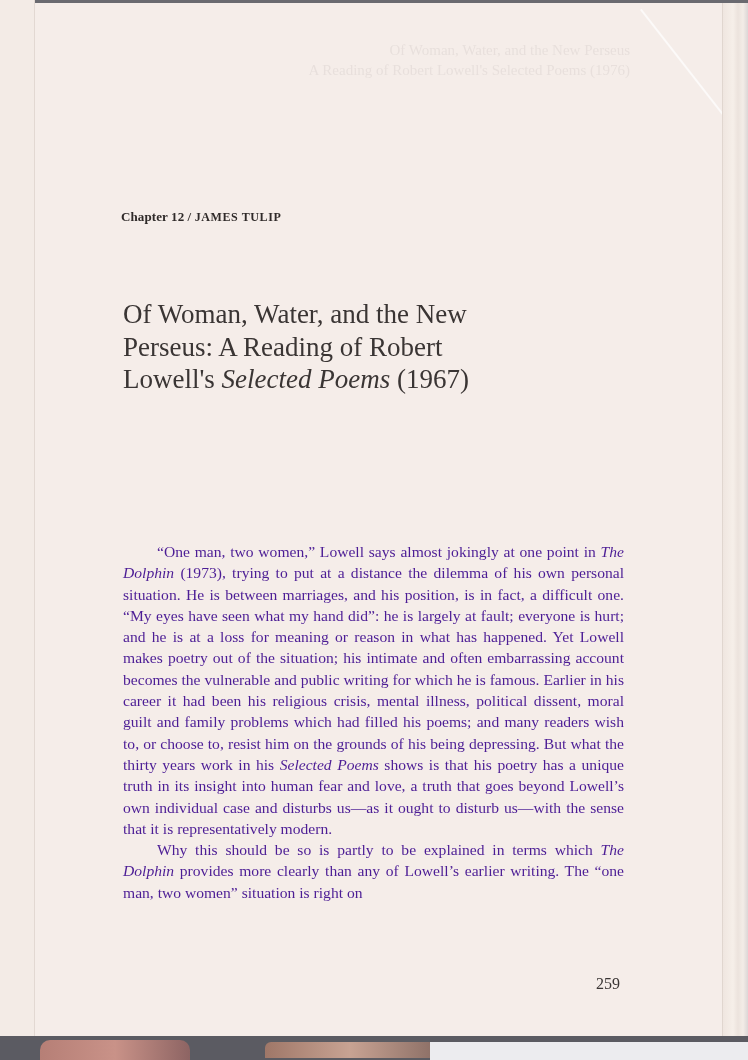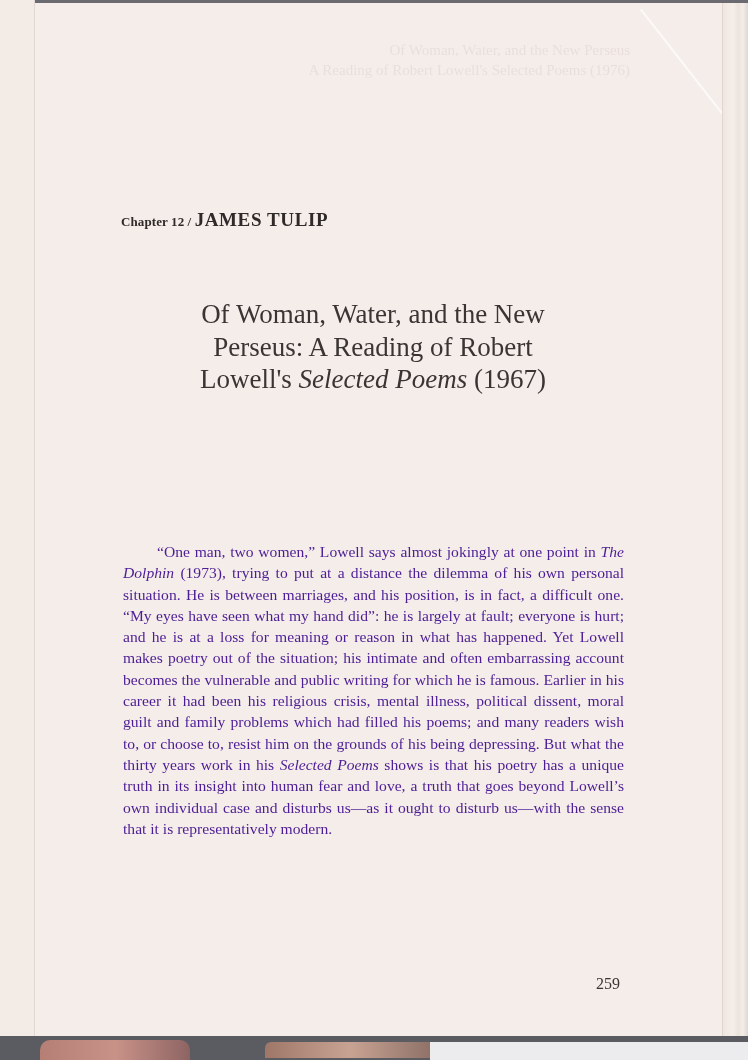--- a/index.html
+++ b/index.html
@@ -63,30 +63,29 @@
       transform: rotate(-38deg);
       transform-origin: top left;
     }
     .chapter-heading {
       position: absolute; left: 121px; top: 209px;
       font-size: 13px; color: #2f2a29;
       font-weight: bold;
       letter-spacing: 0.1px;
     }
     .chapter-heading .author {
-      font-size: 19px;
+      font-size: 12px;
       letter-spacing: 0.6px;
     }
     .title {
       position: absolute; left: 123px; top: 298px;
       width: 500px;
       font-size: 27px; line-height: 32.5px;
       color: #3a3534;
       font-weight: normal;
-      text-align: center;
     }
     .title i { font-style: italic; }
     .body-text {
       position: absolute; left: 123px; top: 541px;
       width: 501px;
       font-size: 15.6px; line-height: 21.3px;
       color: #4c1d95;
       text-align: justify;
       hyphens: manual;
     }
@@ -119,20 +118,23 @@
 <h1 class="title" style="margin:0;">
   <span>Of Woman, Water, and the New</span><br>
   <span>Perseus: A Reading of Robert</span><br>
   <span>Lowell's </span><i>Selected Poems</i><span> (1967)</span>
 </h1>
 
 <div class="body-text">
   <p>
     <span>“One man, two women,” Lowell says almost jokingly at one point in </span><i>The Dolphin</i><span> (1973), trying to put at a distance the dilemma of his own personal situation. He is between marriages, and his position, is in fact, a difficult one. “My eyes have seen what my hand did”: he is largely at fault; everyone is hurt; and he is at a loss for meaning or reason in what has happened. Yet Lowell makes poetry out of the situation; his intimate and often embarrassing account becomes the vulnerable and public writ­ing for which he is famous. Earlier in his career it had been his religious crisis, mental illness, political dissent, moral guilt and family problems which had filled his poems; and many readers wish to, or choose to, resist him on the grounds of his being depressing. But what the thirty years work in his </span><i>Selected Poems</i><span> shows is that his poetry has a unique truth in its insight into human fear and love, a truth that goes beyond Lowell’s own individual case and disturbs us—as it ought to disturb us—with the sense that it is representatively modern.</span>
   </p>
+  <p>
+    <span>Why this should be so is partly to be explained in terms which </span><i>The Dolphin</i><span> provides more clearly than any of Lowell’s earlier writing. The “one man, two women” situation is right on</span>
+  </p>
 </div>
 
 <div class="page-number">259</div>
 
 <div class="page-edge"></div>
 
 <div class="bottom-strip">
   <div class="finger1"></div>
   <div class="finger2"></div>
   <div class="white"></div>

